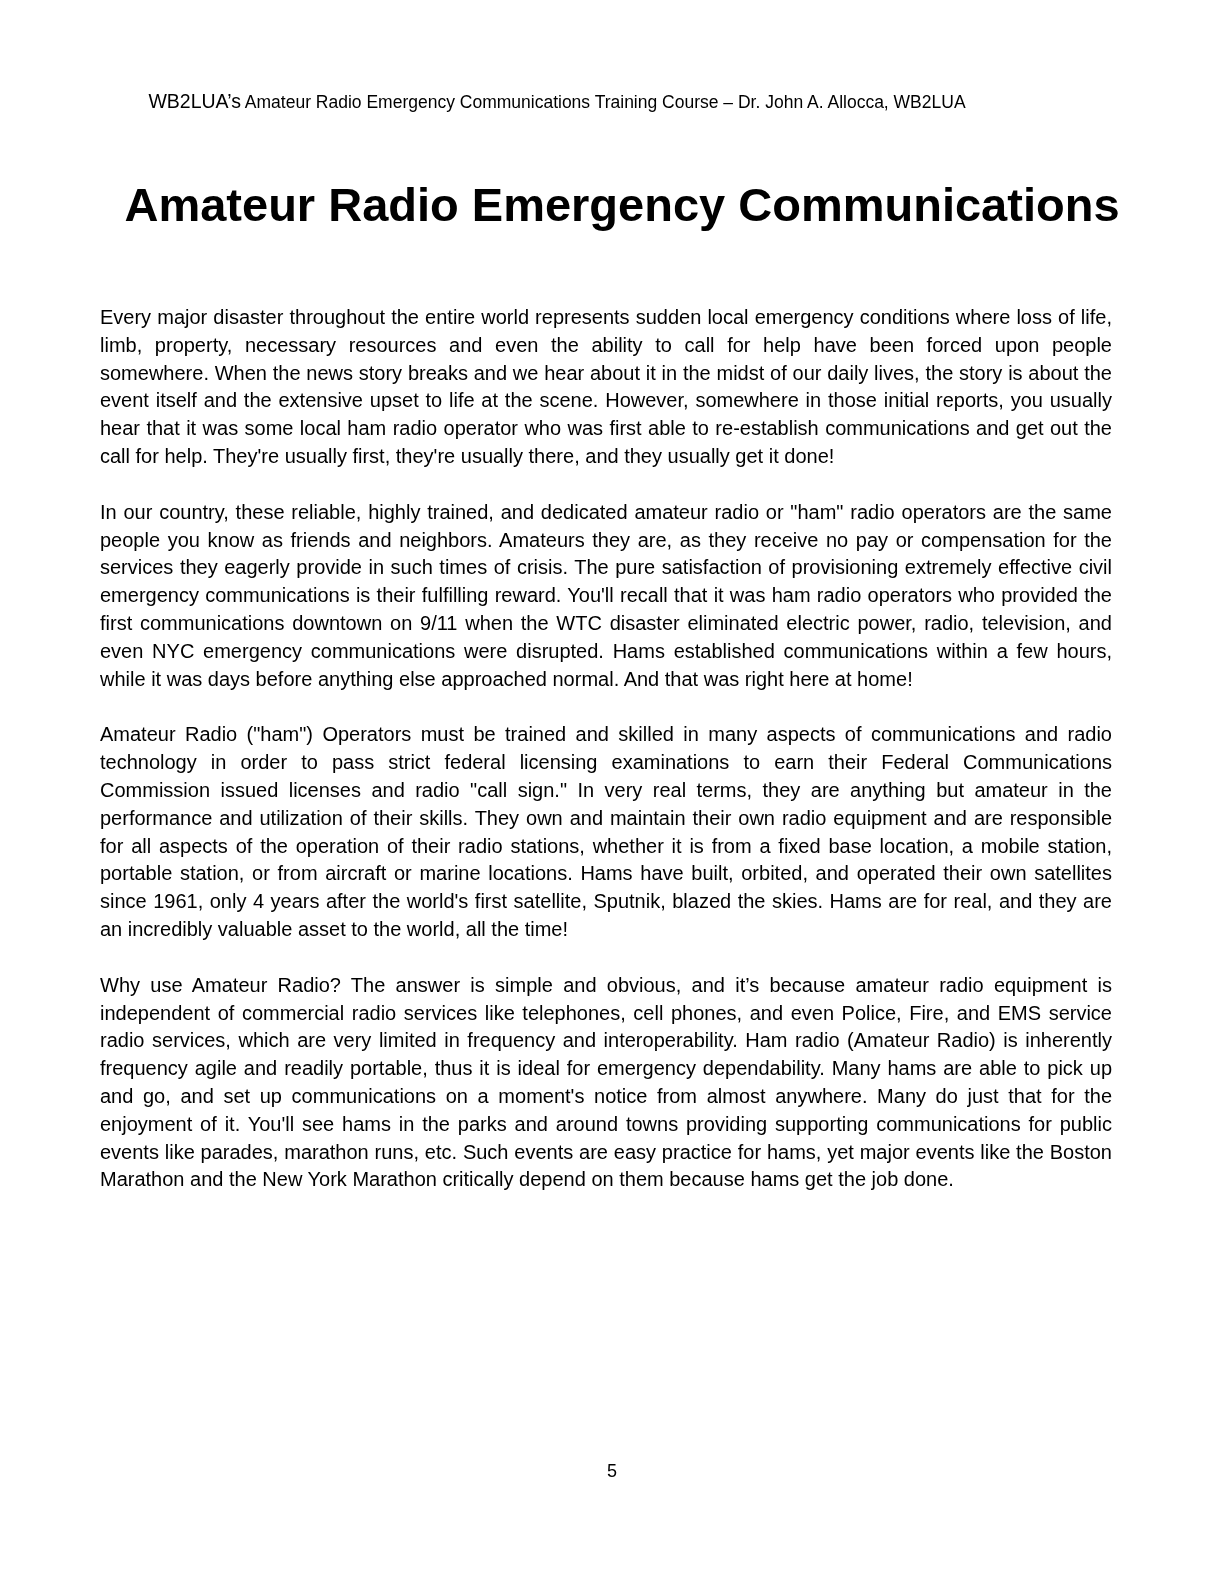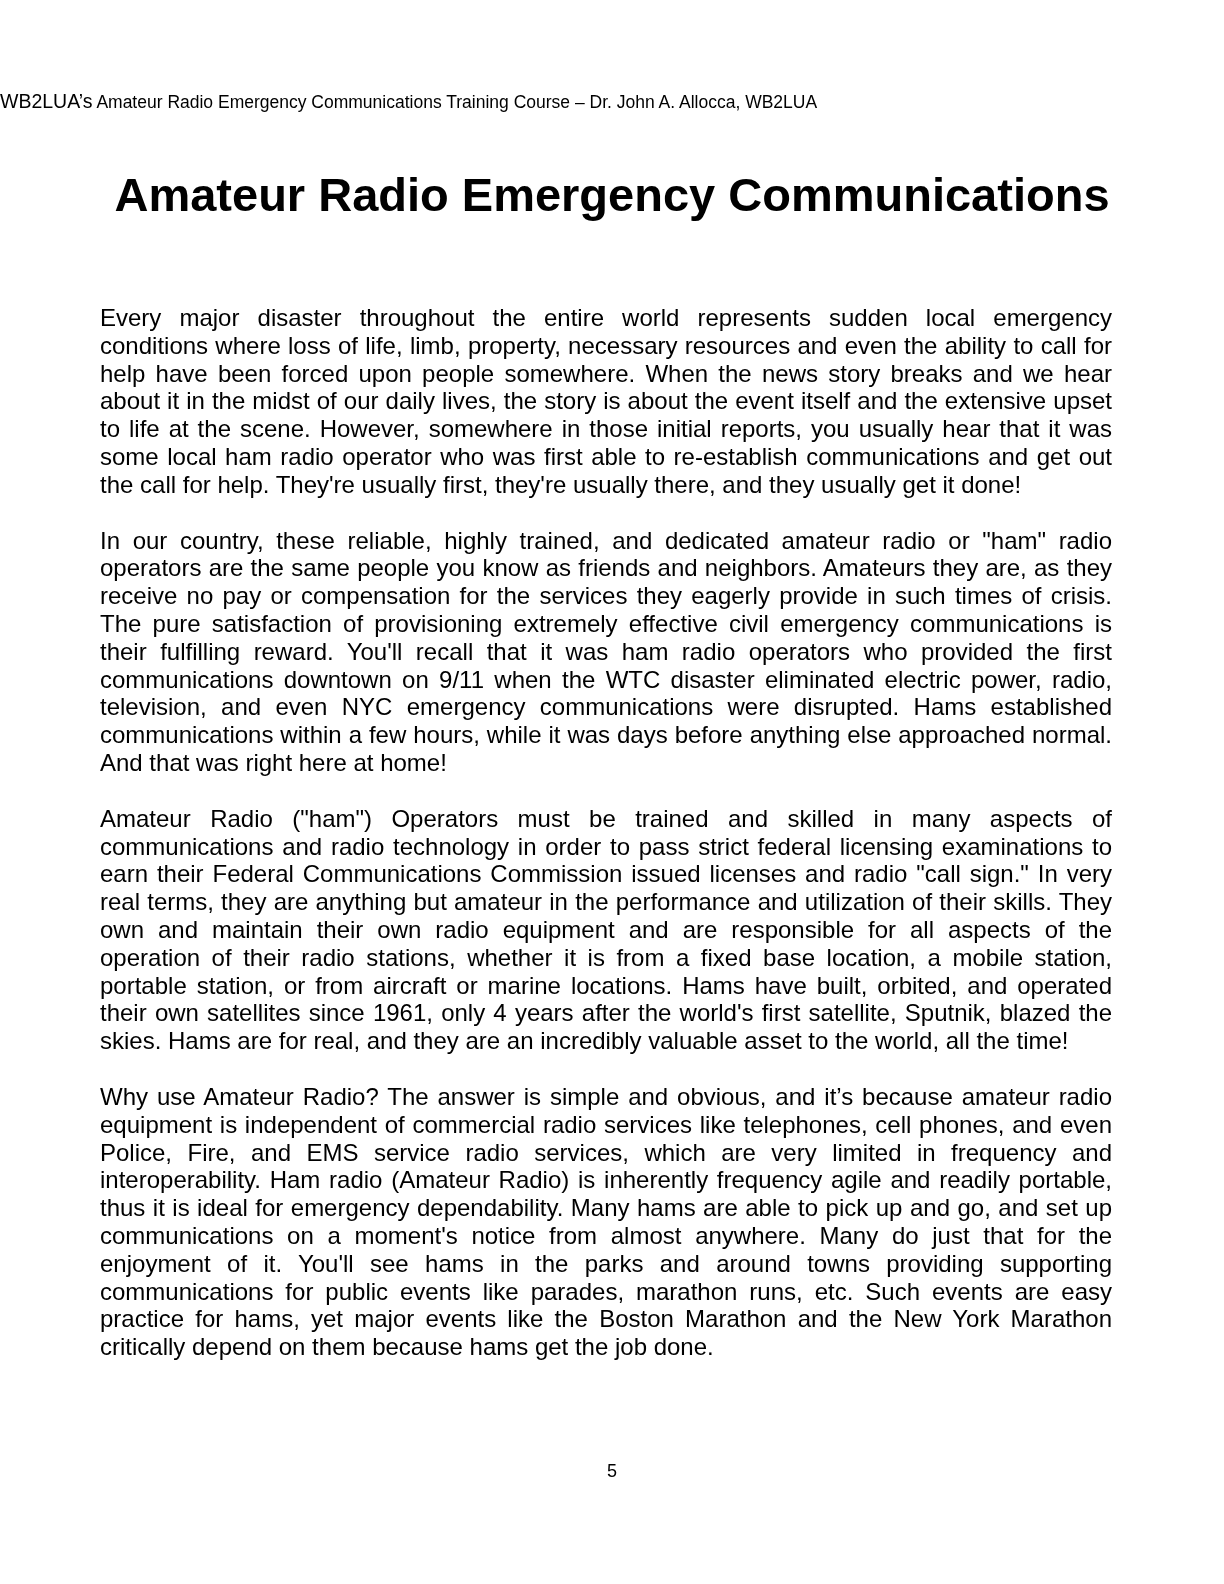--- a/index.html
+++ b/index.html
@@ -13,47 +13,49 @@
       position: relative;
       overflow: hidden;
       color: #000000;
       font-family: "Liberation Sans", sans-serif;
     }
     .running-header {
       position: absolute;
       top: 90px;
       left: 0;
       width: 1020px;
+      text-align: center;
       font-size: 17.5px;
       line-height: 22px;
       white-space: nowrap;
+      padding-left: 47px;
     }
     .running-header .callsign-prefix {
       font-size: 19.5px;
     }
     .page-title {
       position: absolute;
       top: 160px;
       left: 100px;
       width: 1012px;
-      margin: 6px;
+      margin: 16px;
       text-align: center;
       font-weight: bold;
       font-size: 47px;
       line-height: 58px;
     }
     .body-text {
       position: absolute;
       top: 304px;
       left: 100px;
       width: 1012px;
     }
     .body-text p {
       margin: 0 0 28px 0;
-      font-size: 24px;
+      font-size: 20px;
       line-height: 27.8px;
       text-align: justify;
       hyphens: none;
     }
     .page-number {
       position: absolute;
       top: 1460px;
       left: 0;
       width: 1224px;
       text-align: center;

